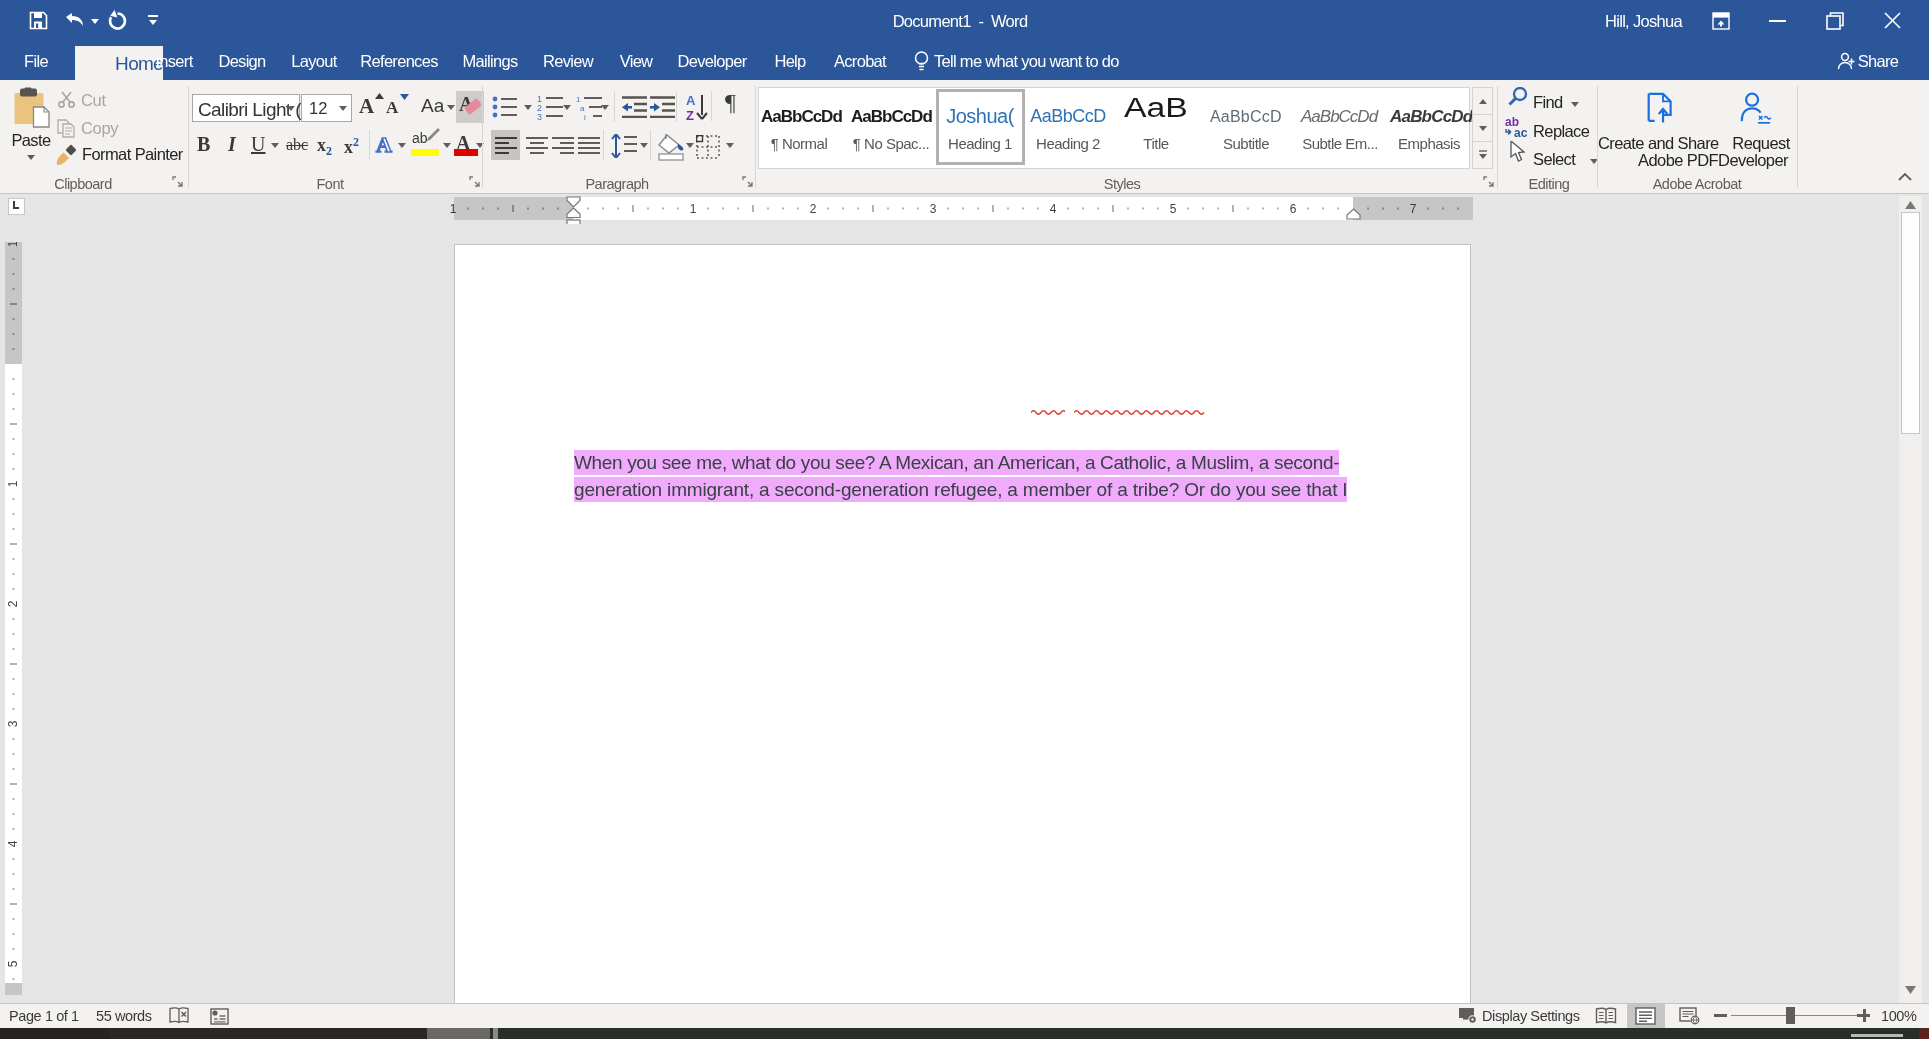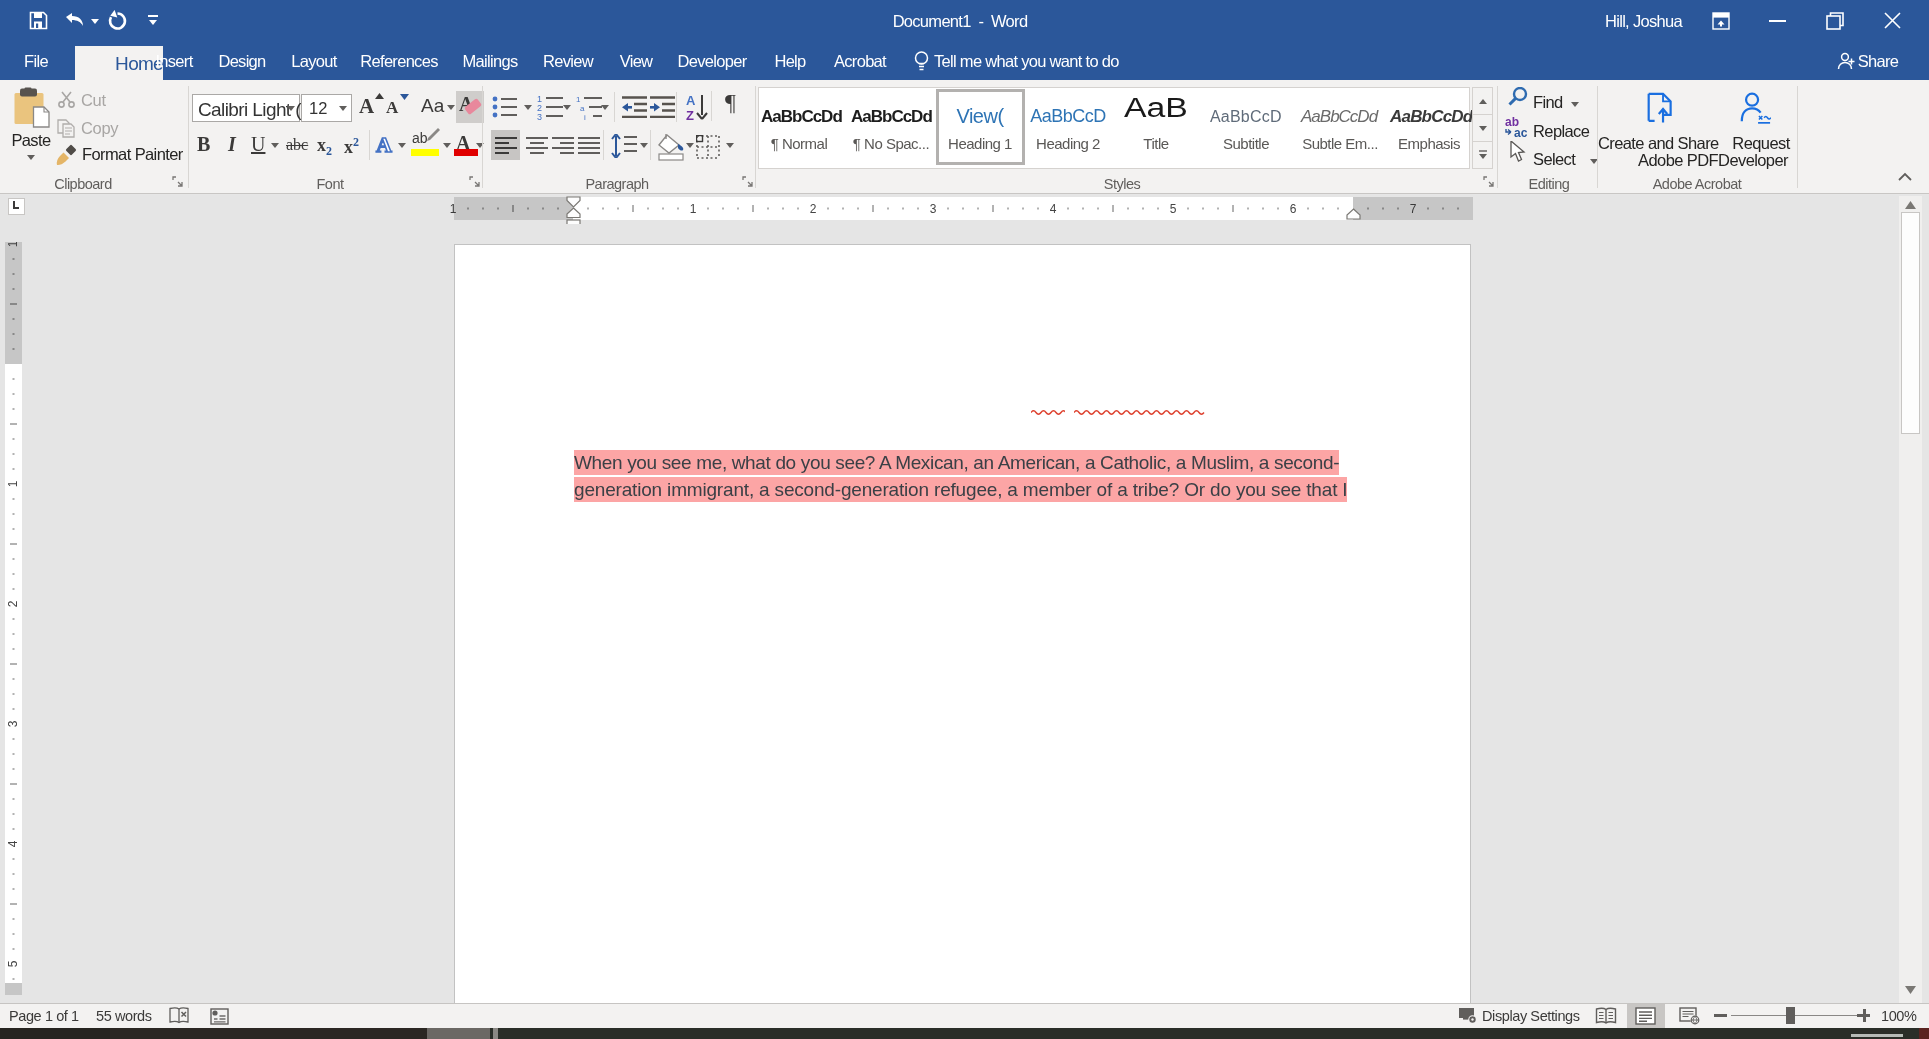--- a/index.html
+++ b/index.html
@@ -22,21 +22,21 @@
   .stysamp { position:absolute; top:27px; text-align:center; font-size:17px; letter-spacing:-1px; white-space:nowrap; }
   .styname { position:absolute; top:55px; text-align:center; font-size:15px; letter-spacing:-0.5px; color:#5a5856; white-space:nowrap; }
   .ddarrow { width:0; height:0; border-left:4px solid transparent; border-right:4px solid transparent; border-top:5px solid #605e5c; position:absolute; }
   
   #rulerrow { left:0; top:195px; width:1929px; height:29px; background:#e5e5e5; }
   
   #docarea { left:0; top:224px; width:1929px; height:779px; background:#e5e5e5; }
   #page { position:absolute; left:454px; top:20px; width:1017px; height:760px; background:#ffffff; border:1px solid #c2c2c2; border-bottom:none; }
   
   #statusbar { left:0; top:1003px; width:1929px; height:25px; background:#f3f2f1; border-top:1px solid #c6c4c2; font-size:14.5px; letter-spacing:-0.4px; color:#3b3a39; }
-  .bodyline { font-size:19px; letter-spacing:-0.35px; color:#3b4046; background:#fca5a5; line-height:25px; height:25px; white-space:pre; }
+  .bodyline { font-size:19px; letter-spacing:-0.35px; color:#3b4046; background:#f0abfc; line-height:25px; height:25px; white-space:pre; }
   .sq { }
   #taskbar { left:0; top:1028px; width:1929px; height:11px; background:#2a2e28; }
 </style>
 </head>
 <body>
 <div id="titlebar" class="abs">
 
   <svg class="abs" style="left:29px;top:11px" width="19" height="19" viewBox="0 0 19 19">
     <path d="M1.5 1.5 h13 l3 3 v13 h-16 z" fill="none" stroke="#fff" stroke-width="1.6"></path>
     <rect x="5" y="10.5" width="8" height="6.5" fill="#fff"></rect>
@@ -283,21 +283,21 @@
     <path d="M1 4 V1 H4 M6 6 L10 10 M10 6 V10 H6" stroke="#797775" stroke-width="1.3" fill="none"></path>
   </svg>
   <div class="gsep" style="left:755px"></div>
 
   <div class="abs" style="left:758px;top:7px;width:712px;height:82px;background:#fff;border:1px solid #d5d2cf"></div>
   <div class="stysamp" style="left:761px;width:76px;font-weight:bold;color:#1d1d1d">AaBbCcDd</div>
   <div class="styname" style="left:759px;width:80px">¶ Normal</div>
   <div class="stysamp" style="left:851px;width:78px;font-weight:bold;color:#1d1d1d">AaBbCcDd</div>
   <div class="styname" style="left:850px;width:82px">¶ No Spac...</div>
   <div class="abs" style="left:936px;top:9px;width:89px;height:76px;border:3px solid #b3b1af"></div>
-  <div class="stysamp" style="left:941px;width:78px;font-size:20px;letter-spacing:-0.5px;color:#2e74b5;top:25px">View(</div>
+  <div class="stysamp" style="left:941px;width:78px;font-size:20px;letter-spacing:-0.5px;color:#2e74b5;top:25px">Joshua(</div>
   <div class="styname" style="left:941px;width:78px">Heading 1</div>
   <div class="stysamp" style="left:1030px;width:76px;font-size:18px;letter-spacing:-0.5px;color:#2e74b5;top:26px">AaBbCcD</div>
   <div class="styname" style="left:1029px;width:78px">Heading 2</div>
   <div class="stysamp" style="left:1121px;width:70px;font-size:27px;letter-spacing:0;color:#1a1a1a;top:13px;transform:scaleX(1.25)">AaB</div>
   <div class="styname" style="left:1116px;width:80px">Title</div>
   <div class="stysamp" style="left:1210px;width:66px;font-size:16px;color:#5f6b79;letter-spacing:0.2px;top:28px">AaBbCcD</div>
   <div class="styname" style="left:1206px;width:80px">Subtitle</div>
   <div class="stysamp" style="left:1301px;width:76px;font-style:italic;color:#6a6a6a">AaBbCcDd</div>
   <div class="styname" style="left:1297px;width:86px">Subtle Em...</div>
   <div class="stysamp" style="left:1390px;width:78px;font-style:italic;font-weight:bold;color:#3a3a3a;letter-spacing:-0.8px">AaBbCcDd</div>

